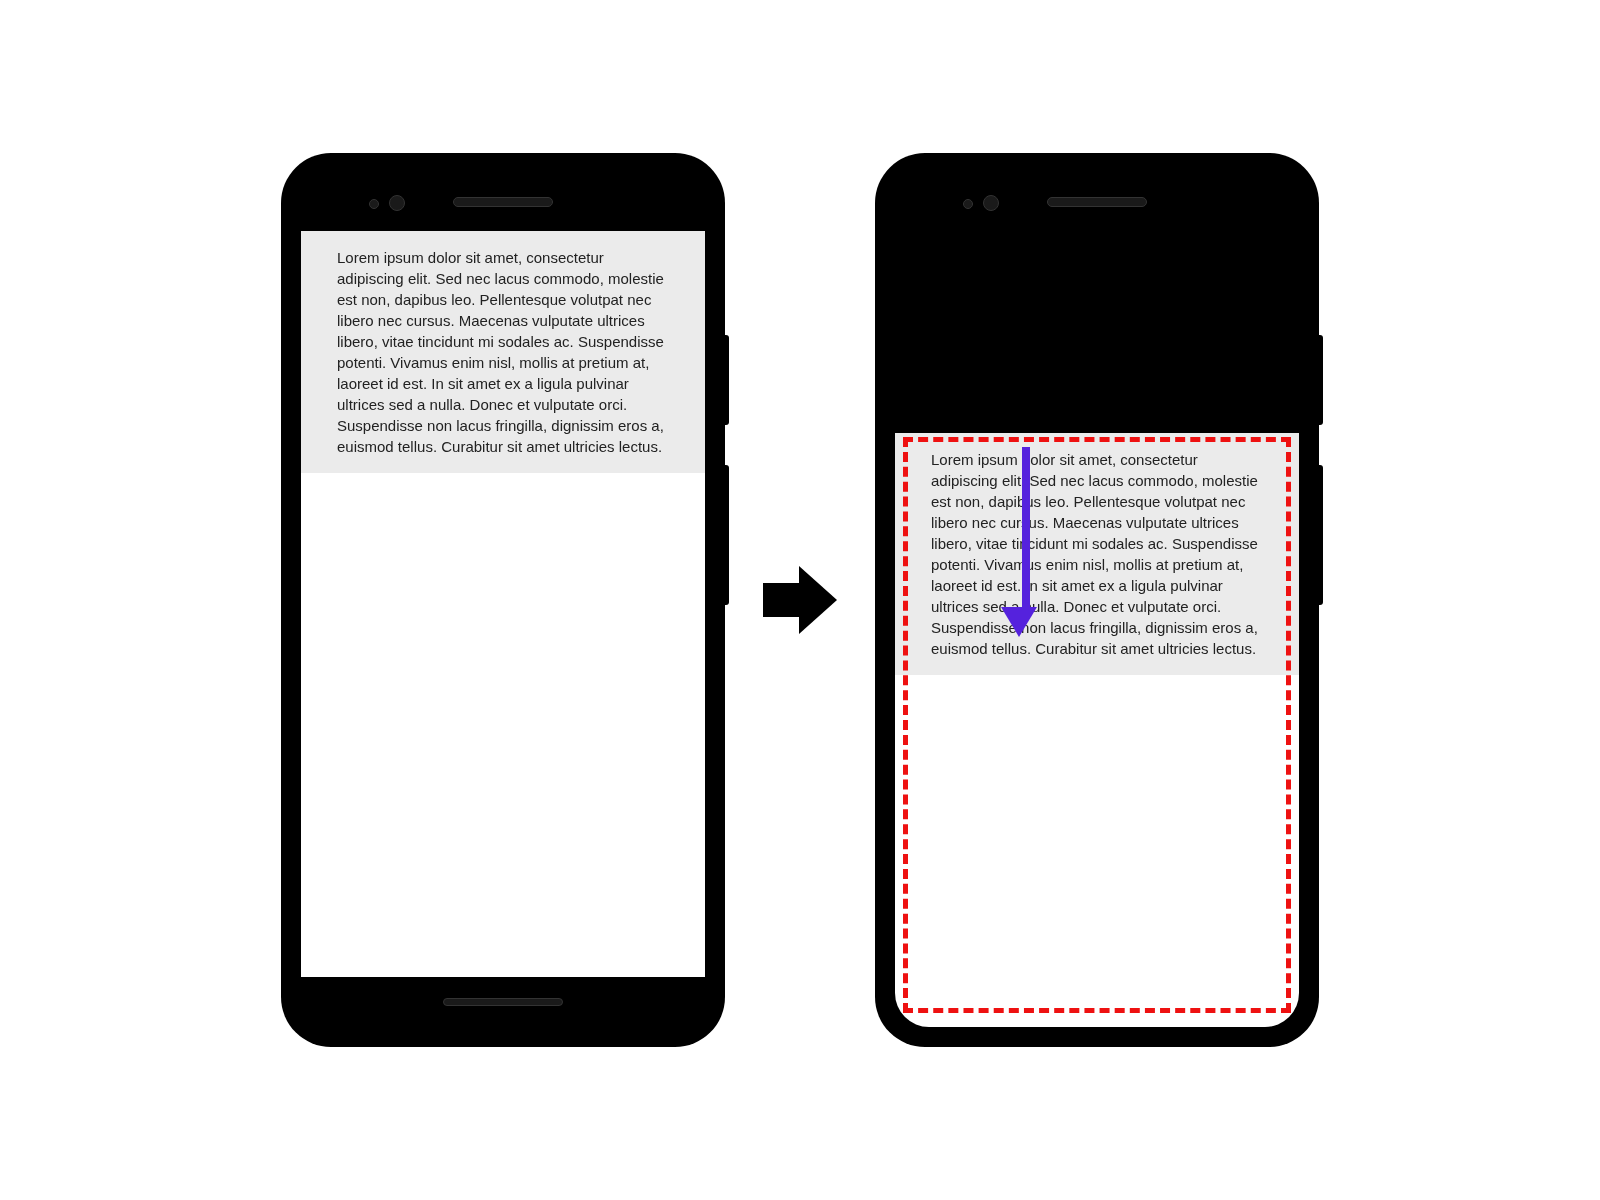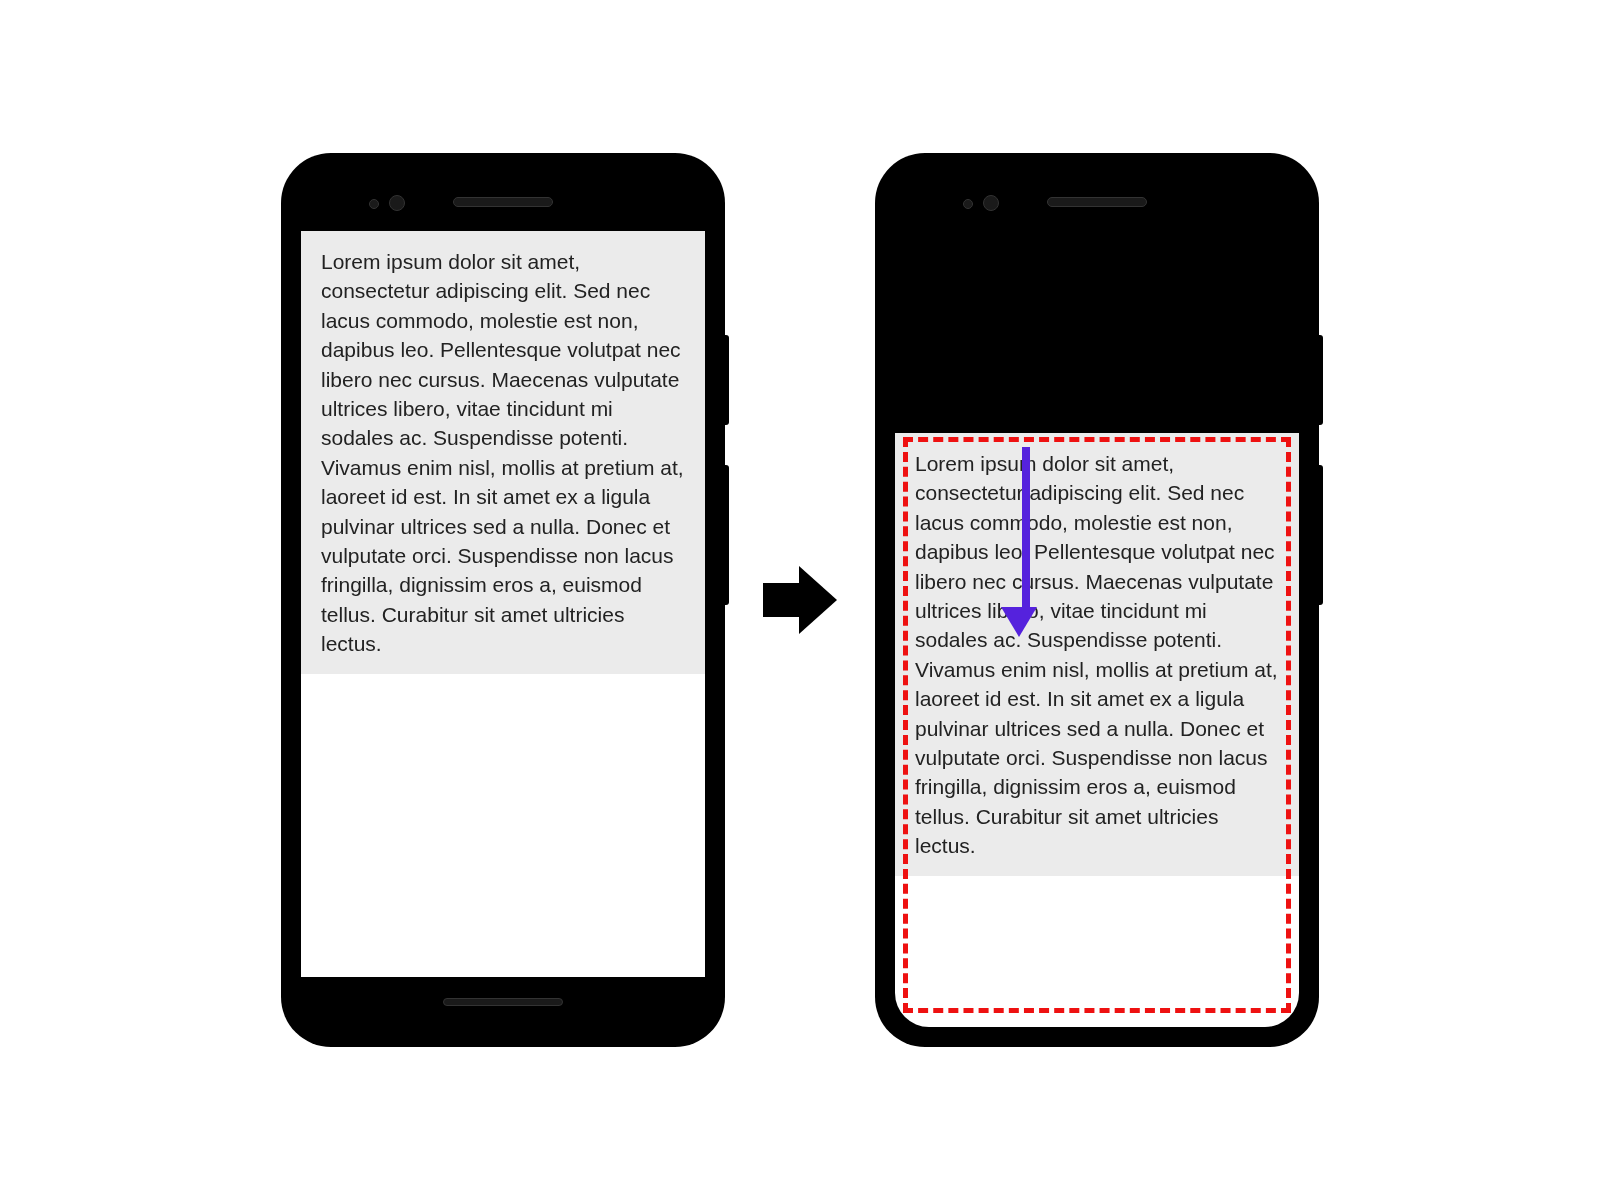--- a/index.html
+++ b/index.html
@@ -112,22 +112,22 @@
       height: 90px;
     }
     
     .side-button.vol {
       top: 310px;
       height: 140px;
     }
     
     .text-block {
       background: #ebebeb;
-      padding: 16px 20px;
-      font-size: 21px;
+      padding: 16px 36px;
+      font-size: 15px;
       line-height: 1.4;
       color: #222;
     }
     
     .screen-left .text-block {
       margin-top: 0;
     }
     
     .screen-right {
       padding: 0;

